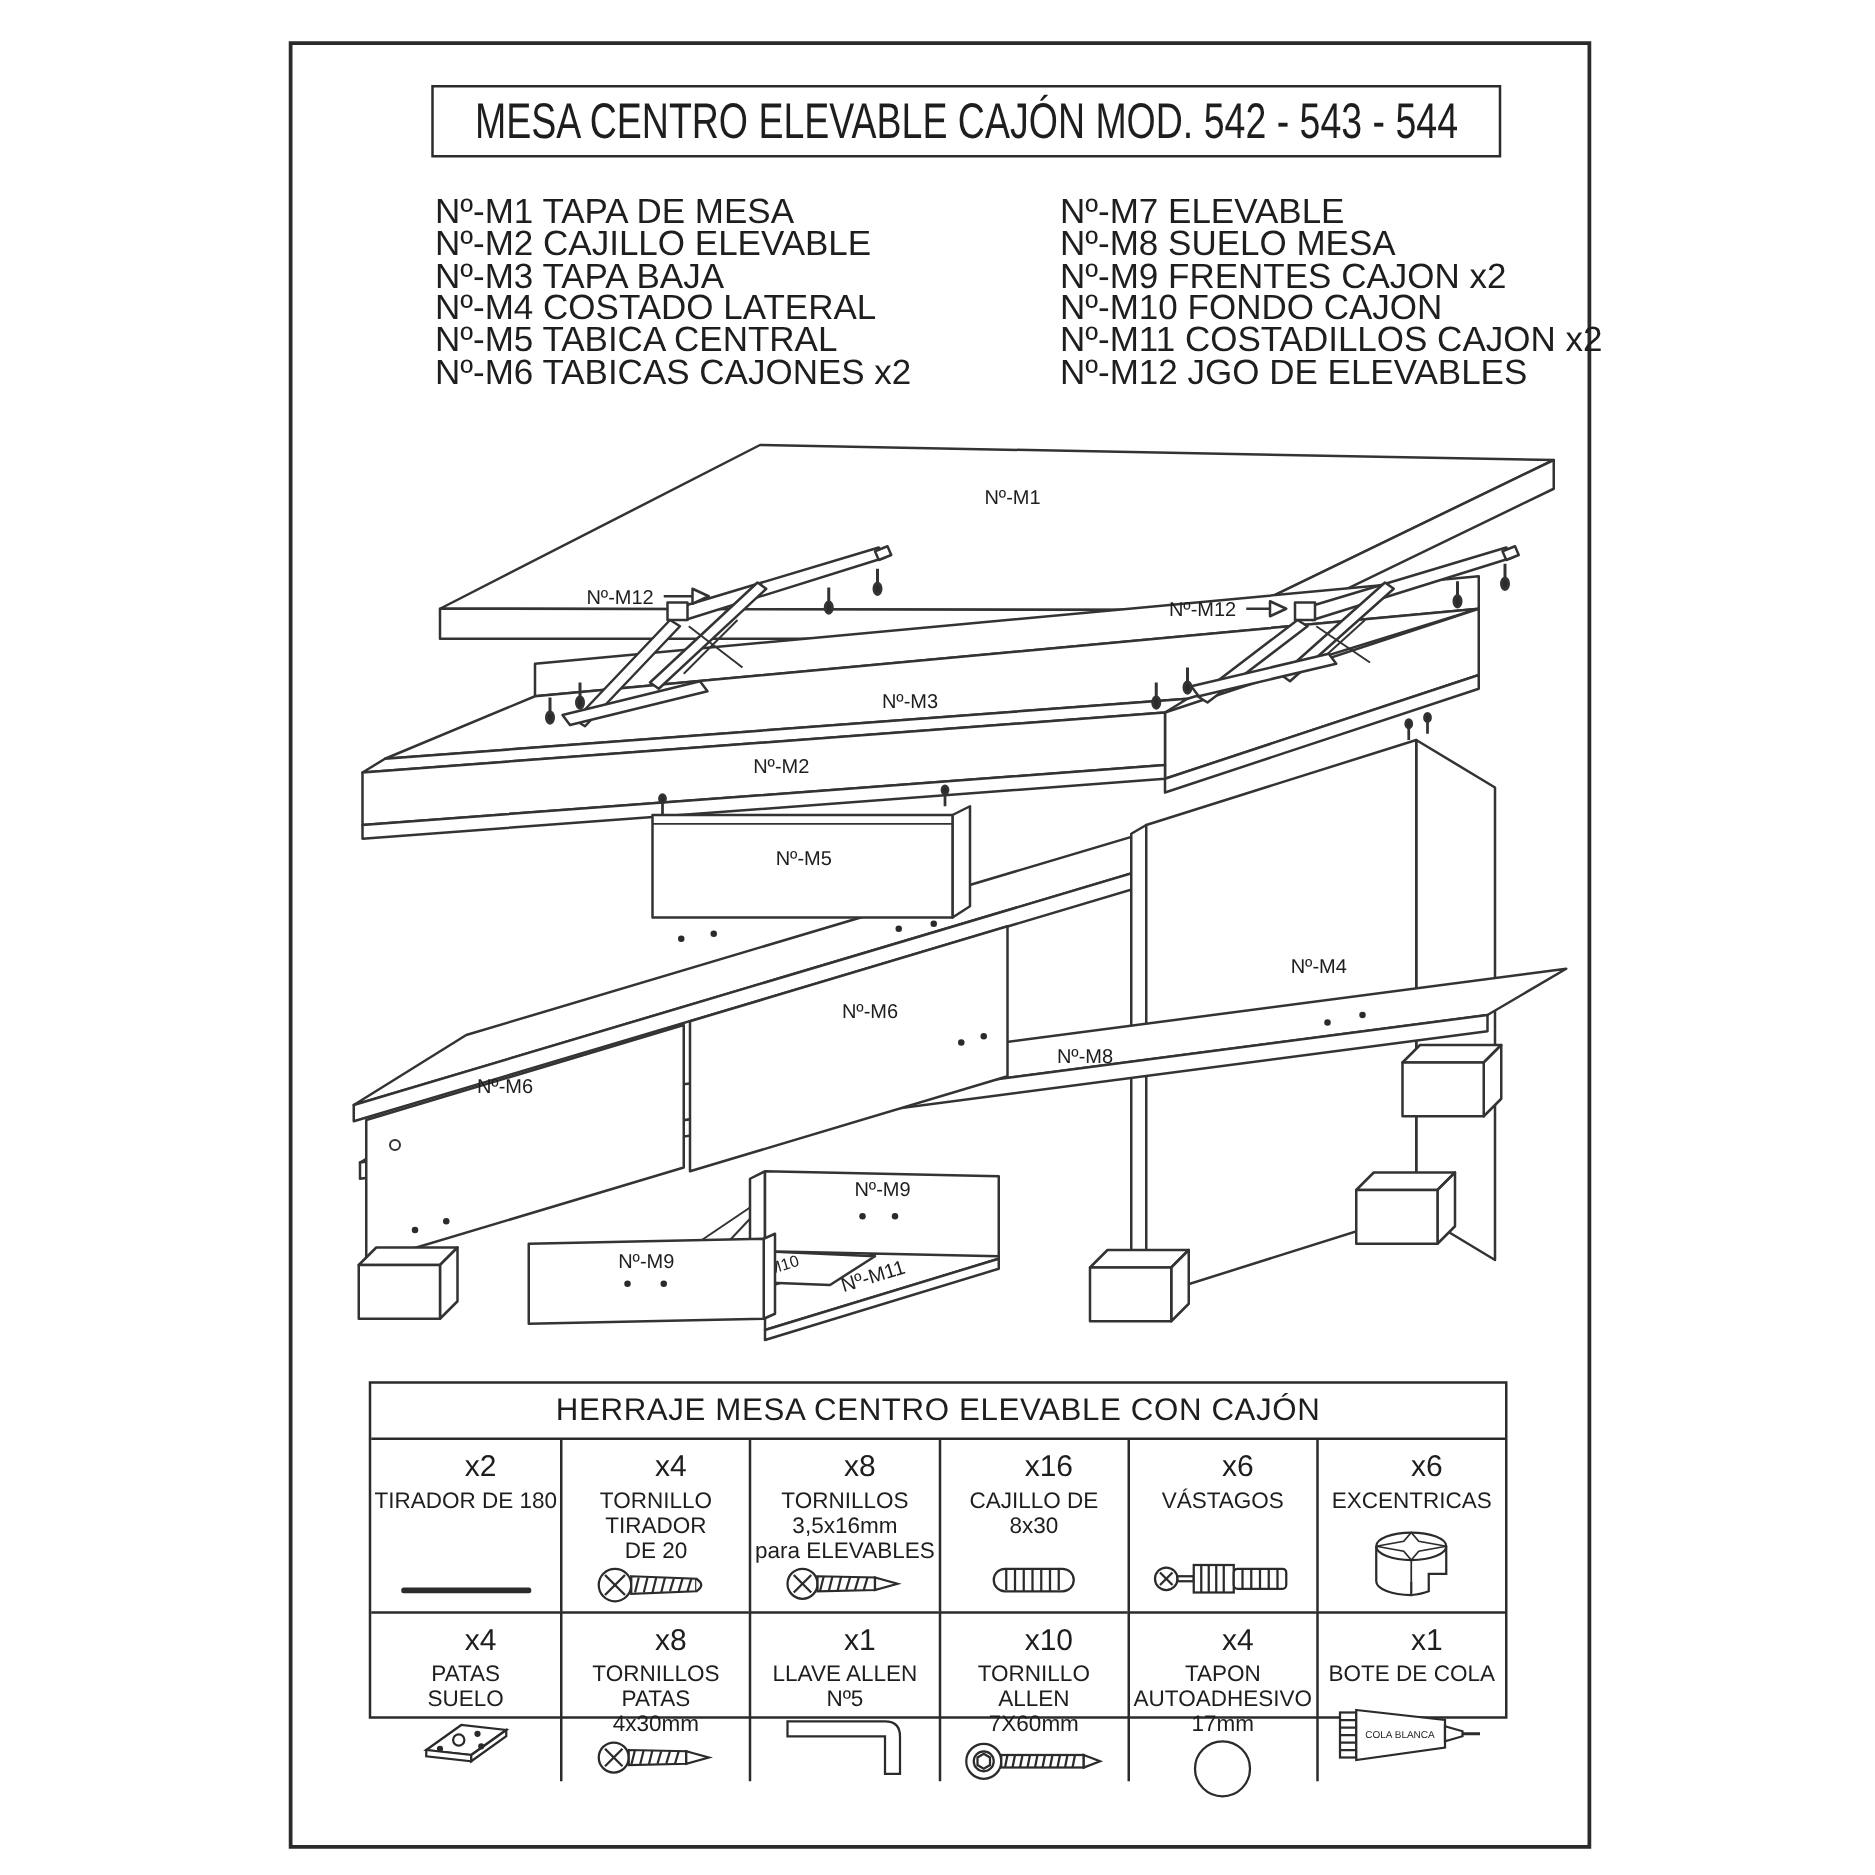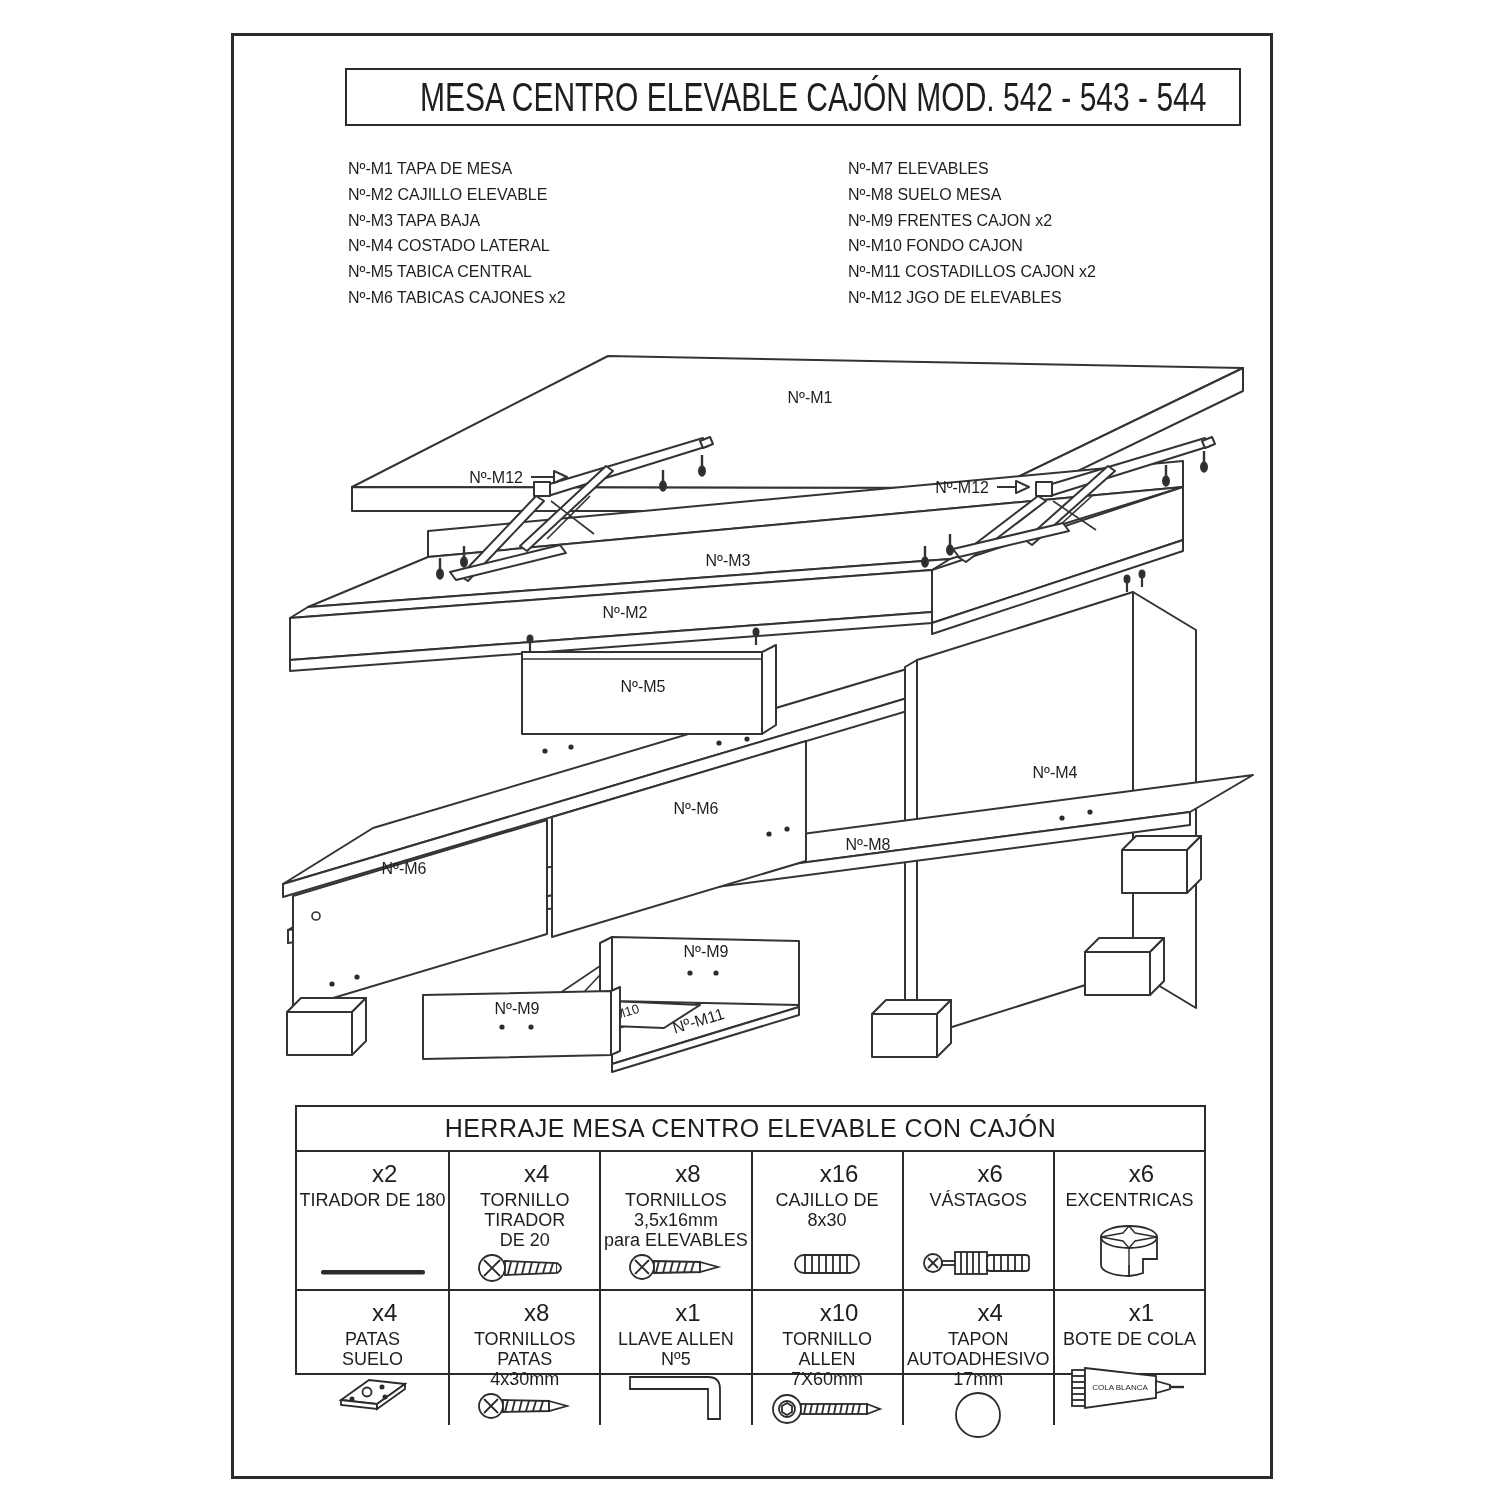--- a/index.html
+++ b/index.html
@@ -1,22 +1,22 @@
 <!DOCTYPE html>
 <html><head>
 <meta charset="utf-8">
 <style>
   html,body{margin:0;padding:0;background:#fff;}
   .page{position:relative;width:1500px;height:1500px;background:#fff;
         font-family:"Liberation Sans","DejaVu Sans",sans-serif;color:#1e1e1e;overflow:hidden;}
   .frame{position:absolute;left:231px;top:33px;width:1036px;height:1440px;border:3px solid #2b2b2b;}
   .title-box{position:absolute;left:345px;top:68px;width:852px;height:54px;border:2.5px solid #2b2b2b;
-             display:flex;align-items:center;justify-content:center;padding-left:40px;}
+             display:flex;align-items:center;justify-content:center;}
   .title-box span{font-size:40px;white-space:nowrap;transform:scaleX(.75);letter-spacing:0px;}
-  .parts-col{position:absolute;top:156px;font-size:16px;line-height:25.8px;white-space:nowrap;}
+  .parts-col{position:absolute;top:156px;font-size:28px;line-height:25.8px;white-space:nowrap;}
   .parts-col.left{left:348px;}
   .parts-col.right{left:848px;}
   svg.diagram{position:absolute;left:0;top:0;}
   svg.diagram text{font-family:"Liberation Sans","DejaVu Sans",sans-serif;font-size:16px;fill:#1e1e1e;}
   svg.diagram .lbl-small{font-size:13px;}
   .hw-table{position:absolute;left:295px;top:1105px;width:911px;height:270px;border:2.5px solid #2b2b2b;
             display:grid;grid-template-columns:repeat(6,1fr);grid-template-rows:45px 137px 136px;box-sizing:border-box;}
   .hw-head{grid-column:1/7;border-bottom:2px solid #2b2b2b;display:flex;align-items:center;justify-content:center;
            font-size:25px;letter-spacing:.5px;}
   .hw-cell{display:flex;flex-direction:column;align-items:center;box-sizing:border-box;padding-top:8px;}
@@ -40,21 +40,21 @@
 
   <div class="parts-col left">
     <div>Nº-M1 TAPA DE MESA</div>
     <div>Nº-M2 CAJILLO ELEVABLE</div>
     <div>Nº-M3 TAPA BAJA</div>
     <div>Nº-M4 COSTADO LATERAL</div>
     <div>Nº-M5 TABICA CENTRAL</div>
     <div>Nº-M6 TABICAS CAJONES x2</div>
   </div>
   <div class="parts-col right">
-    <div>Nº-M7 ELEVABLES</div>
+    <div>Nº-M7 ELEVABLE</div>
     <div>Nº-M8 SUELO MESA</div>
     <div>Nº-M9 FRENTES CAJON x2</div>
     <div>Nº-M10 FONDO CAJON</div>
     <div>Nº-M11 COSTADILLOS CAJON x2</div>
     <div>Nº-M12 JGO DE ELEVABLES</div>
   </div>
 
   <svg class="diagram" width="1500" height="1500" viewBox="0 0 1500 1500">
     <g stroke="#333" stroke-width="2" fill="#fff" stroke-linejoin="round">
 

